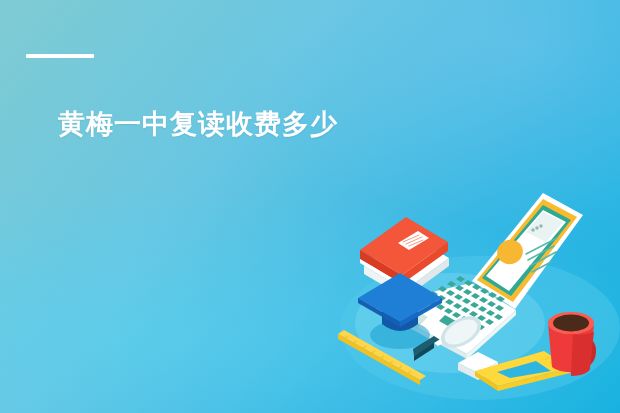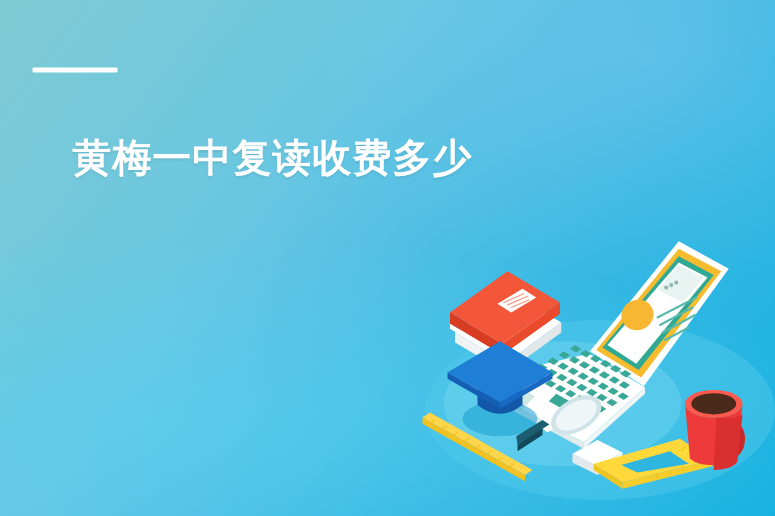--- a/index.html
+++ b/index.html
@@ -29,21 +29,21 @@
   #accent-rule {
     position:absolute;
     left:26px; top:54px;
     width:68px; height:4px;
     background:#ffffff;
     border-radius:1px;
   }
   #headline {
     position:absolute;
     left:58px; top:108px;
-    font-size:31px;
+    font-size:27px;
     font-weight:bold;
     color:#ffffff;
     letter-spacing:1px;
     line-height:1.25;
     white-space:nowrap;
     text-shadow:0 1px 2px rgba(0,0,0,.07);
     text-align:center;
   }
   #illustration {
     position:absolute;

